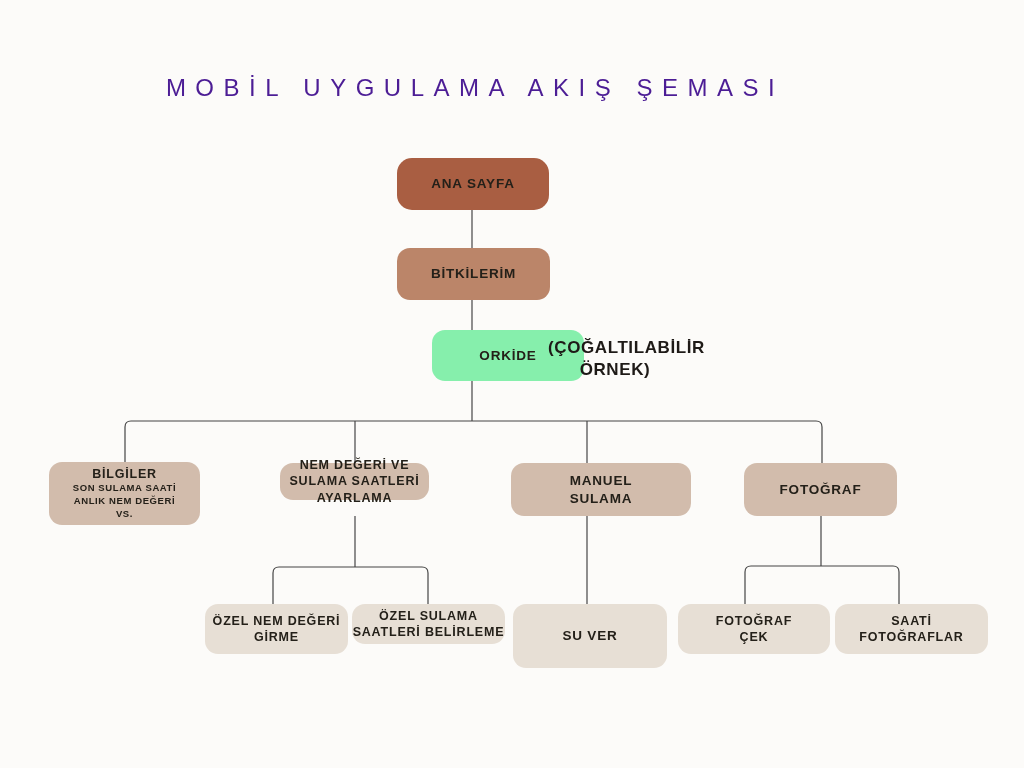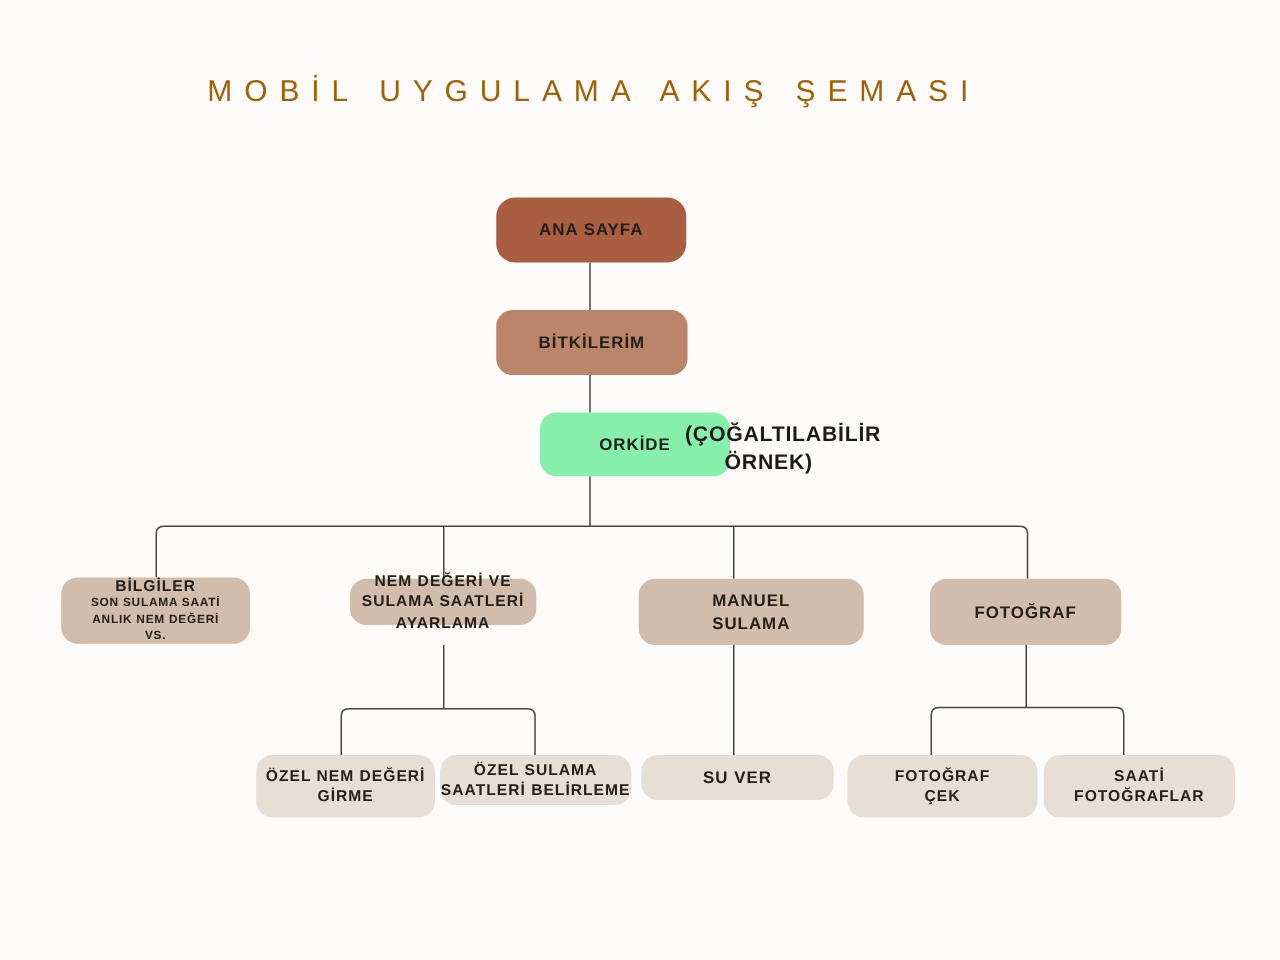--- a/index.html
+++ b/index.html
@@ -4,23 +4,23 @@
 <style>
   html,body{margin:0;padding:0;}
   body{
     width:1024px;height:768px;
     background:#FCFBF9;
     font-family:"Liberation Sans","DejaVu Sans",sans-serif;
     position:relative;overflow:hidden;
   }
   .canvas{position:absolute;left:0;top:0;width:1024px;height:768px;}
   .title{
-    position:absolute;left:0;top:60px;width:950px;
+    position:absolute;left:0;top:74px;width:950px;
     margin:0;text-align:center;
-    font-size:24px;font-weight:400;color:#a16207;
+    font-size:24px;font-weight:400;color:#4c1d95;
     letter-spacing:9.5px;white-space:nowrap;
   }
   .connectors{position:absolute;left:0;top:0;width:1024px;height:768px;}
   .connectors path{fill:none;stroke:#454545;stroke-width:1.2;}
   .node{
     position:absolute;border-radius:13px;
     display:flex;flex-direction:column;align-items:center;justify-content:center;
     text-align:center;color:#242019;font-weight:700;
     letter-spacing:0.8px;line-height:1.3;
   }
@@ -69,21 +69,21 @@
 
   <div class="node lv3" style="left:396px;top:330px;width:152px;height:51px;">
     <span class="lbl">ORKİDE</span>
   </div>
 
   <div class="note">
     <div>(ÇOĞALTILABİLİR</div>
     <div>ÖRNEK)</div>
   </div>
 
-  <div class="node lv4" style="left:49px;top:462px;width:151px;height:53px;">
+  <div class="node lv4" style="left:49px;top:462px;width:151px;height:63px;">
     <div class="lbl-sm">BİLGİLER</div>
     <div class="sub">SON SULAMA SAATİ</div>
     <div class="sub">ANLIK NEM DEĞERİ</div>
     <div class="sub">VS.</div>
   </div>
 
   <div class="node lv4" style="left:280px;top:463px;width:149px;height:37px;">
     <div class="lbl-sm">NEM DEĞERİ VE</div>
     <div class="lbl-sm">SULAMA SAATLERİ</div>
     <div class="lbl-sm">AYARLAMA</div>
@@ -101,21 +101,21 @@
   <div class="node lv5" style="left:205px;top:604px;width:143px;height:50px;">
     <div class="lbl-sm">ÖZEL NEM DEĞERİ</div>
     <div class="lbl-sm">GİRME</div>
   </div>
 
   <div class="node lv5" style="left:352px;top:604px;width:153px;height:40px;">
     <div class="lbl-sm">ÖZEL SULAMA</div>
     <div class="lbl-sm">SAATLERİ BELİRLEME</div>
   </div>
 
-  <div class="node lv5" style="left:513px;top:604px;width:154px;height:36px;">
+  <div class="node lv5" style="left:513px;top:604px;width:154px;height:64px;">
     <span class="lbl">SU VER</span>
   </div>
 
   <div class="node lv5" style="left:678px;top:604px;width:152px;height:50px;">
     <div class="lbl-sm">FOTOĞRAF</div>
     <div class="lbl-sm">ÇEK</div>
   </div>
 
   <div class="node lv5" style="left:835px;top:604px;width:153px;height:50px;">
     <div class="lbl-sm">SAATİ</div>

